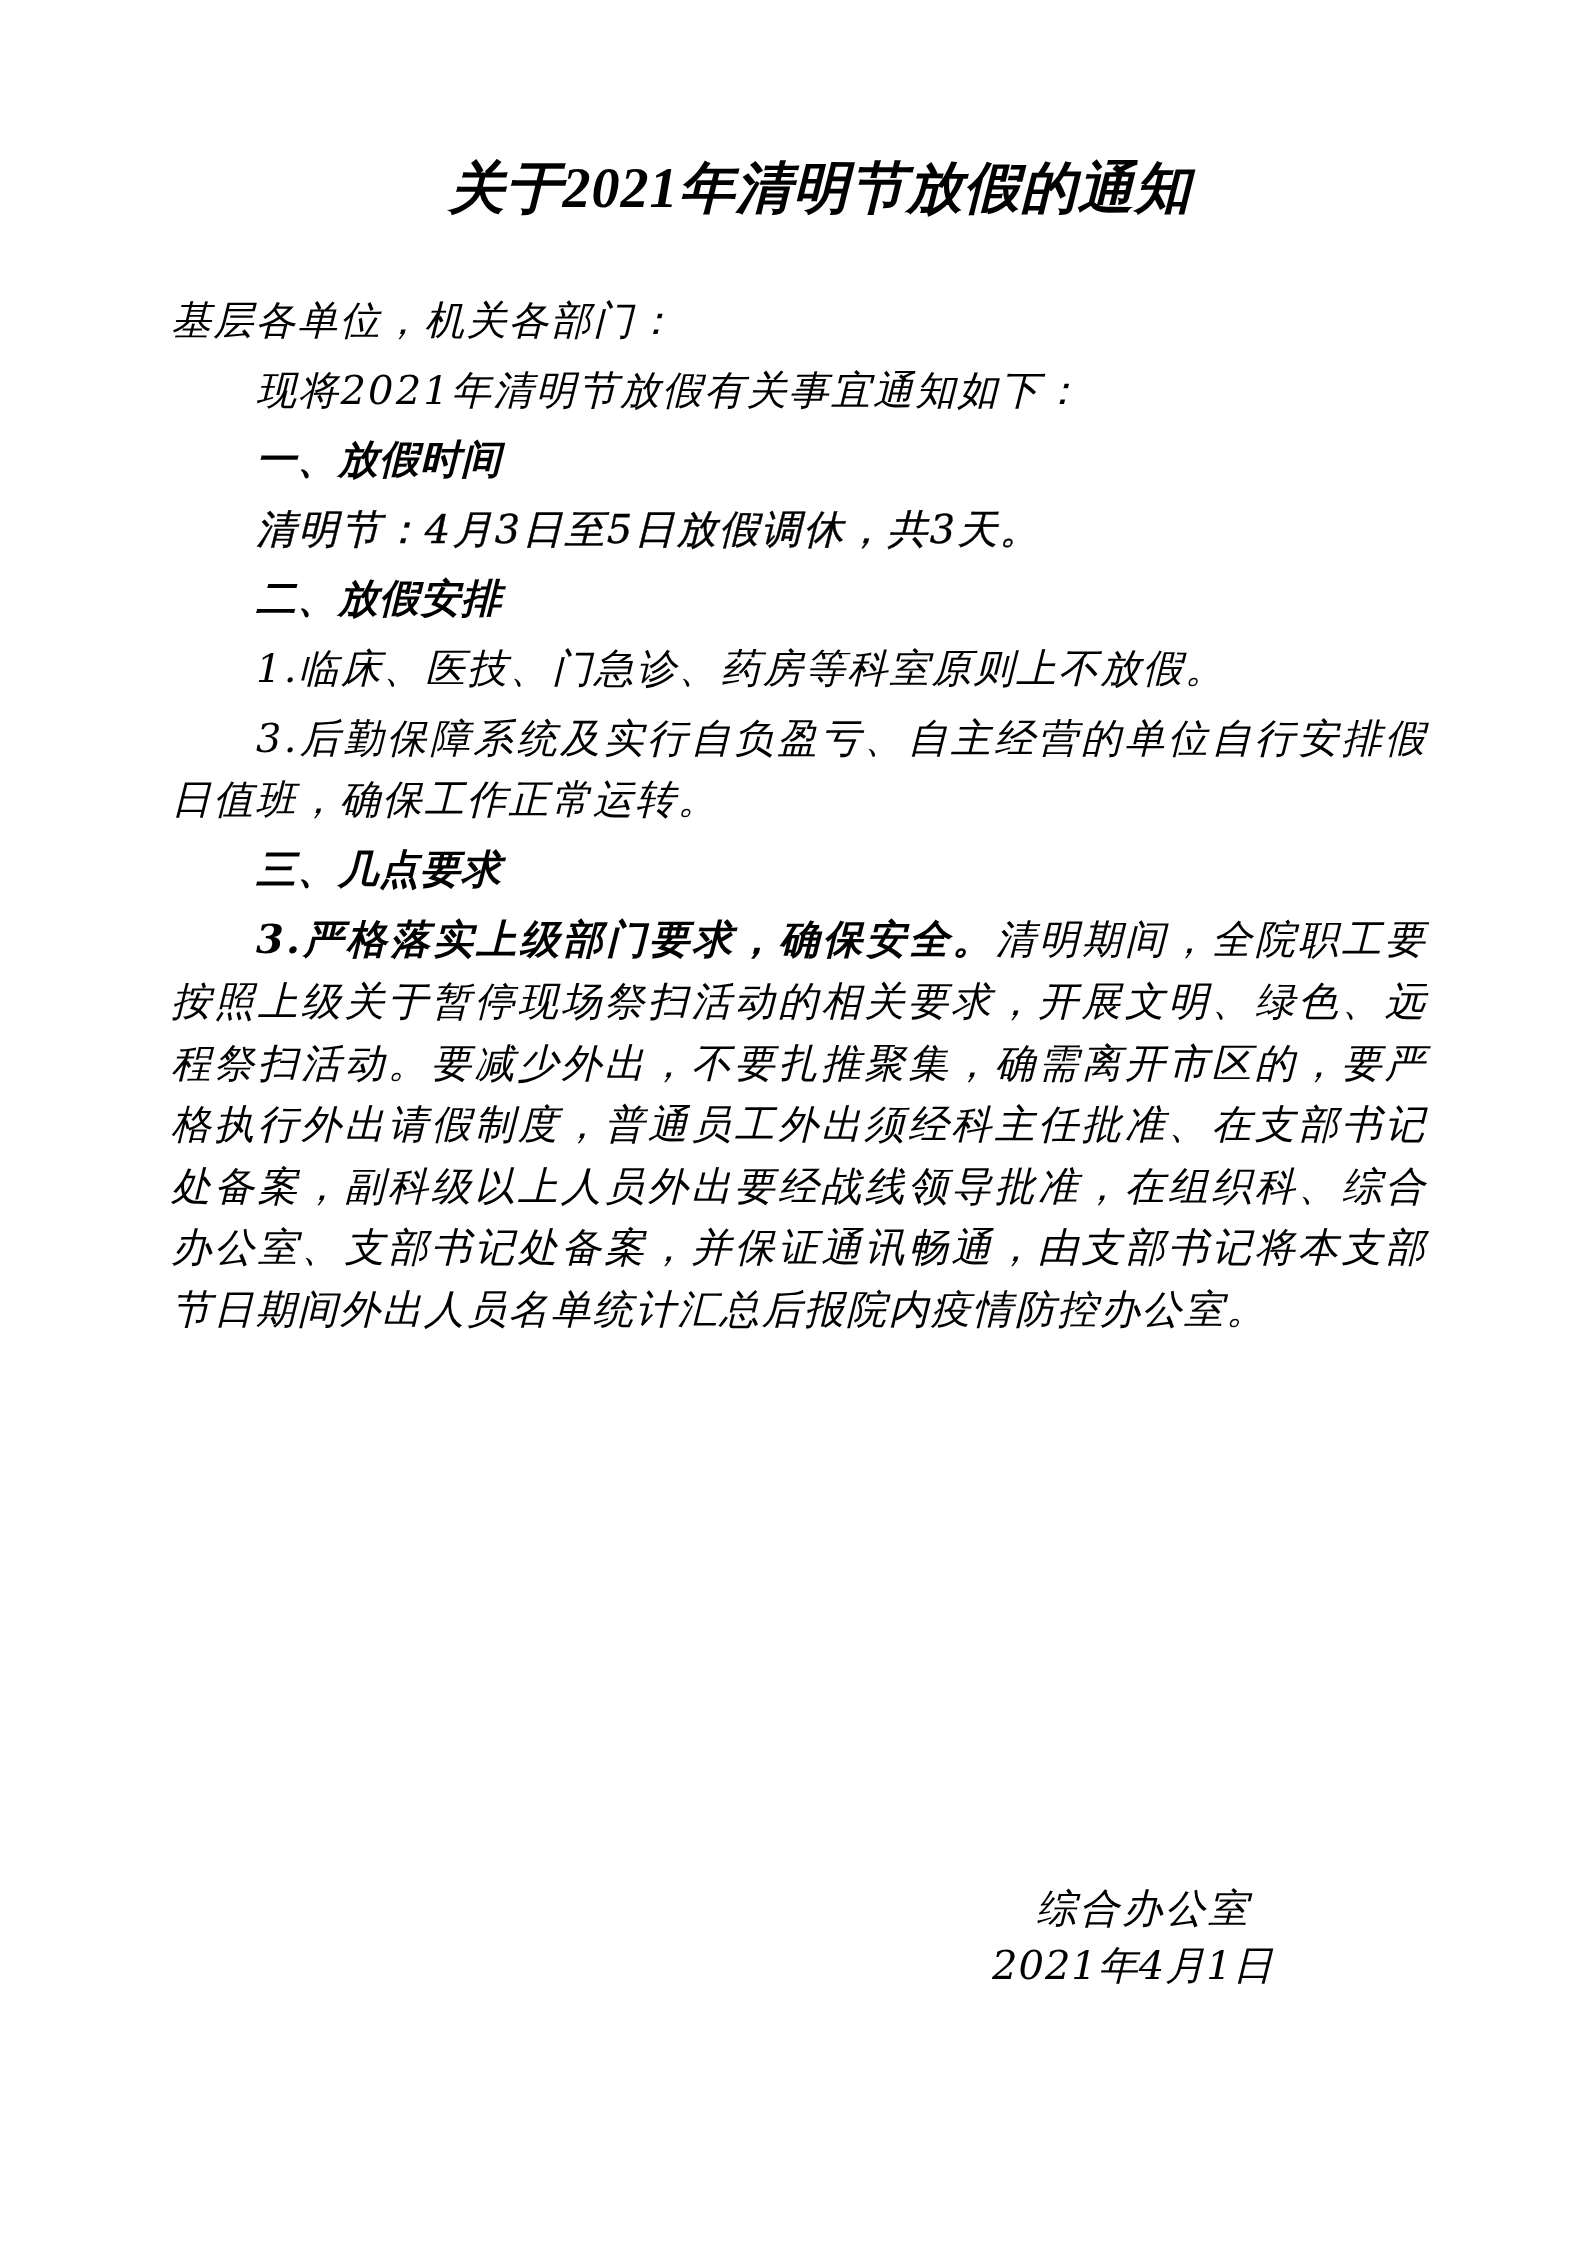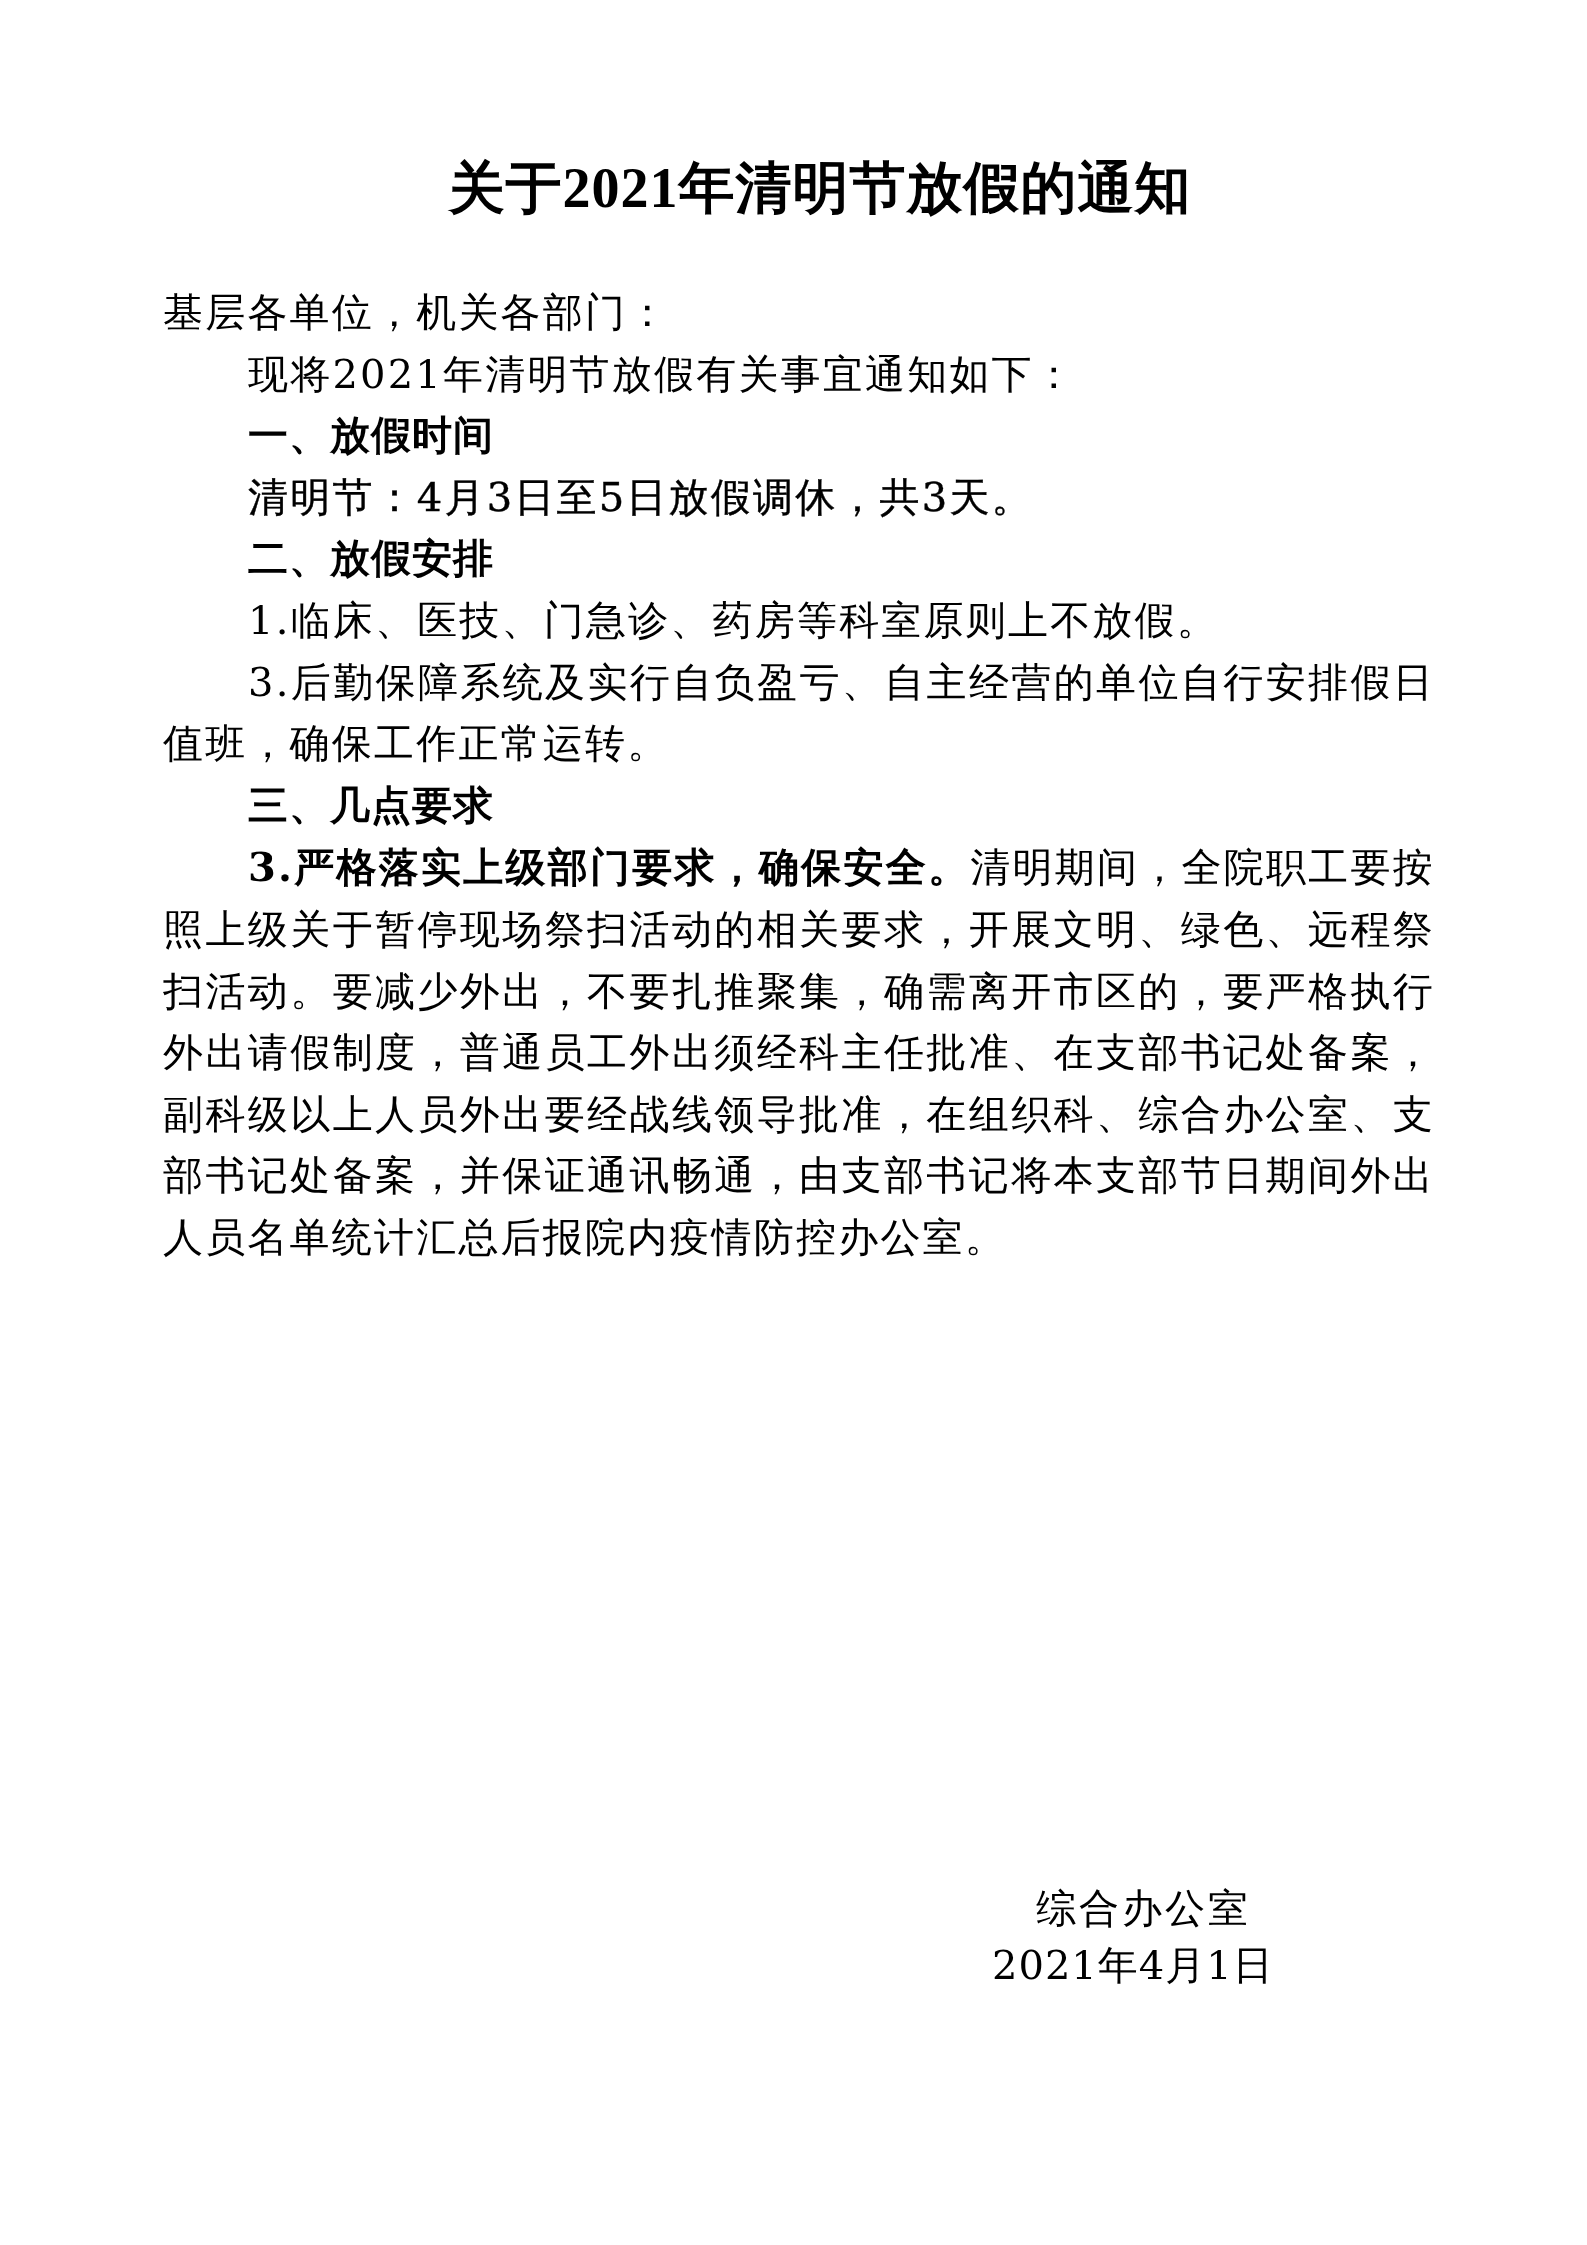--- a/index.html
+++ b/index.html
@@ -1,29 +1,29 @@
 <!DOCTYPE html>
 <html><head>
 <meta charset="utf-8">
 <style>
   html, body { margin: 0; padding: 0; background: #ffffff; }
   body { width: 1587px; height: 2245px; position: relative; overflow: hidden; color: #000; }
-  .page { position: absolute; left: 0; top: 0; width: 1587px; height: 2245px; background: #fff; }
+  .page { position: absolute; left: 0; top: 0; width: 1587px; height: 2245px; background: #fff; font-style: italic; }
   .title {
     position: absolute; left: 0; width: 1640px; top: 150px; height: 76px;
     text-align: center; font-family: "Liberation Serif", "DejaVu Serif", serif;
     font-weight: bold; font-size: 56px; line-height: 76px; letter-spacing: 1px;
   }
   .body {
     position: absolute; left: 163px; top: 282px; width: 1272px;
     font-family: "DejaVu Serif", "Liberation Serif", serif;
     font-size: 40px; line-height: 61.6px; letter-spacing: 2.2px;
     text-align: justify;
   }
-  .body p { margin: 0; padding: 0; }
+  .body p { margin: 8px; padding: 0; }
   .indent { text-indent: 85px; }
   .heading { font-family: "DejaVu Sans", "Liberation Sans", sans-serif; font-weight: bold; letter-spacing: 1px; }
   .lead { font-weight: bold; }
   .semi { -webkit-text-stroke: 0.4px #000; }
   .sig {
     position: absolute; font-family: "DejaVu Serif", "Liberation Serif", serif;
     font-size: 40px; line-height: 56px; letter-spacing: 3px; white-space: nowrap;
   }
   .sig-org { left: 1036px; top: 1880px; }
   .sig-date { left: 992px; top: 1937px; letter-spacing: 1px; }

